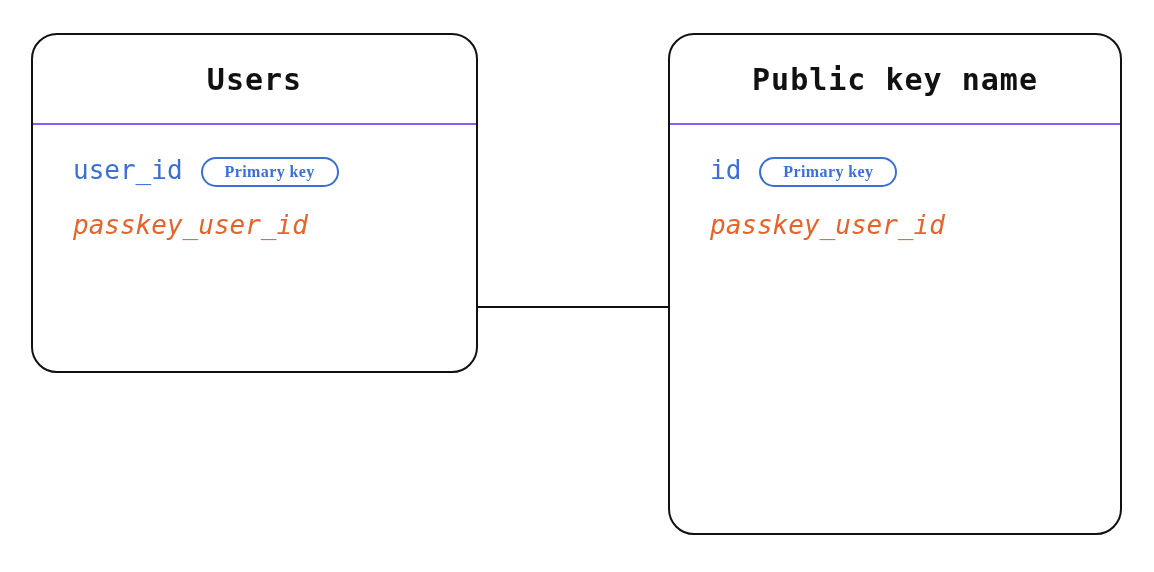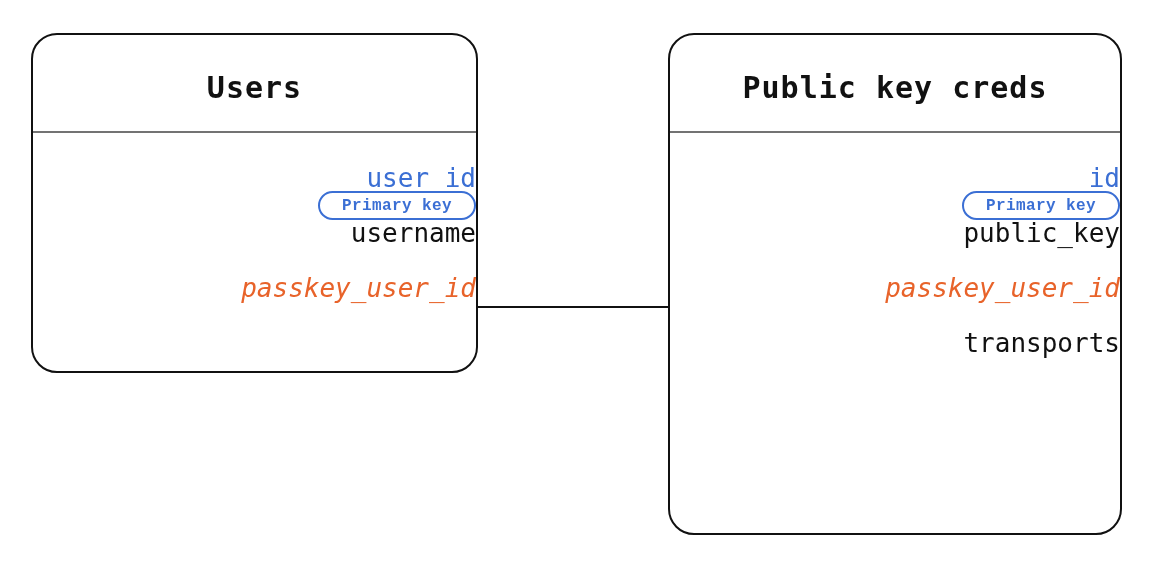--- a/index.html
+++ b/index.html
@@ -39,43 +39,41 @@
     overflow: hidden;
   }
 
   .entity-header {
     position: relative;
     box-sizing: border-box;
     height: 90px;
     display: flex;
     align-items: center;
     justify-content: center;
-    border-bottom: 2px solid #737373;
-    margin-top: 8px;
+    border-bottom: 2px solid #8b5cf6;
   }
 
   .entity-title {
     font-family: "DejaVu Sans Mono", "Liberation Mono", monospace;
     font-weight: bold;
     font-size: 30px;
     letter-spacing: 1px;
     color: #111111;
     white-space: nowrap;
   }
 
   .entity-fields {
     box-sizing: border-box;
     padding: 32px 0 0 40px;
   }
 
   .field-row {
     display: flex;
-    align-items: flex-end;
+    align-items: flex-start;
     height: 55px;
-    flex-direction: column;
   }
 
   .field-name {
     font-family: "DejaVu Sans Mono", "Liberation Mono", monospace;
     font-size: 26px;
     color: #111111;
     white-space: nowrap;
     line-height: 1;
   }
   .field-name.key-primary { color: #3b6fd4; }
@@ -85,21 +83,21 @@
     margin-left: 18px;
     display: inline-flex;
     align-items: center;
     justify-content: center;
     box-sizing: border-box;
     height: 30px;
     padding: 0 22px;
     border: 2px solid #3b6fd4;
     border-radius: 16px;
     color: #3b6fd4;
-    font-family: Liberation Mono, monospace;
+    font-family: Liberation Serif, serif;
     font-weight: bold;
     font-size: 16px;
     letter-spacing: 0.4px;
     white-space: nowrap;
     background: #ffffff;
   }
 </style>
 </head>
 <body>
 
@@ -111,52 +109,43 @@
     <div class="entity-header">
       <span class="entity-title">Users</span>
     </div>
     <div class="entity-fields">
 
       <div class="field-row">
         <span class="field-name key-primary">user_id</span>
         <span class="badge-primary-key">Primary key</span>
       </div>
 
-      <div class="field-row">
-        <span class="field-name">username</span>
-      </div>
 
       <div class="field-row">
         <span class="field-name key-foreign">passkey_user_id</span>
       </div>
 
     </div>
   </div>
 
   <div class="entity" style="left:668px; top:33px; width:454px; height:502px;">
     <div class="entity-header">
-      <span class="entity-title">Public key creds</span>
+      <span class="entity-title">Public key name</span>
     </div>
     <div class="entity-fields">
 
       <div class="field-row">
         <span class="field-name key-primary">id</span>
         <span class="badge-primary-key">Primary key</span>
       </div>
 
-      <div class="field-row">
-        <span class="field-name">public_key</span>
-      </div>
 
       <div class="field-row">
         <span class="field-name key-foreign">passkey_user_id</span>
       </div>
 
 
 
-      <div class="field-row">
-        <span class="field-name">transports</span>
-      </div>
 
     </div>
   </div>
 
 </div>
 
 </body></html>

